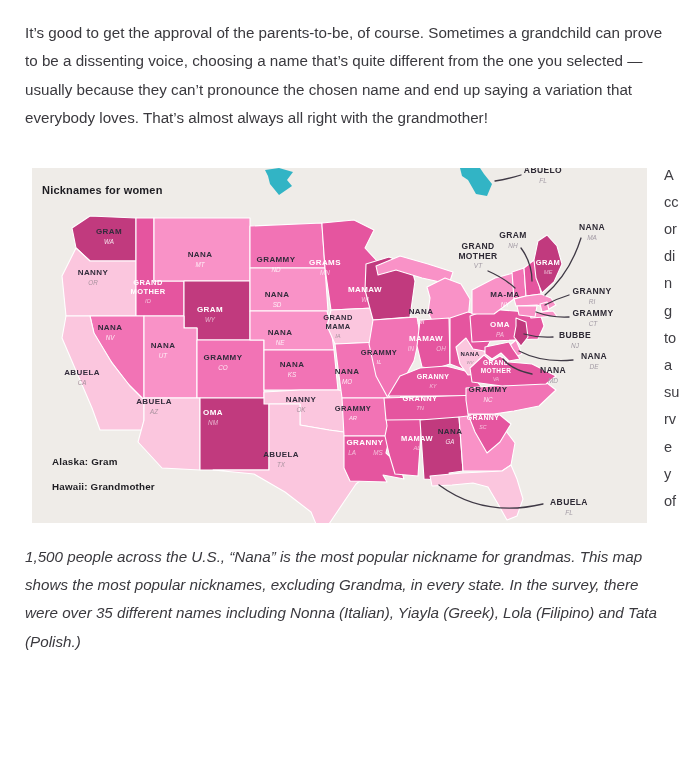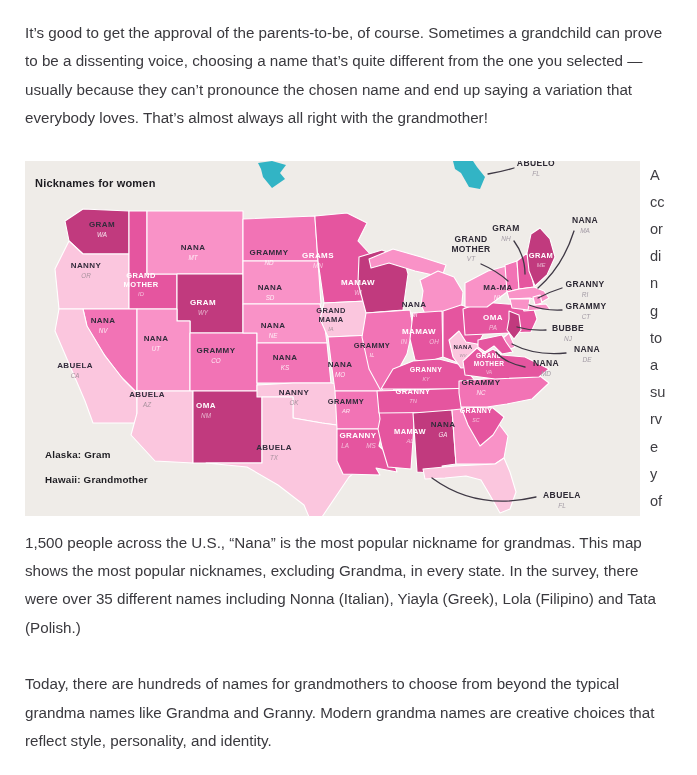--- a/index.html
+++ b/index.html
@@ -1,22 +1,22 @@
 <!DOCTYPE html>
 <html><head>
 <meta charset="utf-8">
 <style>
   html,body{margin:0;padding:0;background:#ffffff;}
   body{width:697px;font-family:"Liberation Sans",sans-serif;}
   .article{padding:19px 25px 28px 25px;color:#3a393e;font-size:15.2px;line-height:28.4px;}
   .para{margin:0 0 28px 0;}
-  .para-survey{margin:3px 0 0 0;}
+  .para-survey{margin:3px 0 0 0;font-style:italic;}
   .para-today{margin:28px 0 0 0;}
   .figure-row{display:flex;align-items:flex-start;margin:0 0 13px 0;}
-  .map-figure{margin:0;padding:0;flex:0 0 auto;}
+  .map-figure{margin:7px;padding:0;flex:0 0 auto;}
   #map-svg{width:615px;height:355px;display:block;}
   .wrap-col{width:47px;padding-left:10px;padding-top:1px;font-size:14.6px;line-height:27.2px;color:#3f3e43;}
   .wrap-line{height:27.2px;}
   
   text{font-family:"Liberation Sans",sans-serif;}
   .map-title{font-weight:bold;font-size:11px;fill:#1d1c21;letter-spacing:.2px;}
   .foot-note{font-weight:bold;font-size:9.8px;fill:#1e1d22;letter-spacing:.2px;}
   .st-name{font-weight:bold;letter-spacing:.4px;}
   .st-abbr{font-style:italic;}
   .ln-d{fill:#332c3c;}
@@ -311,14 +311,13 @@
         <div class="wrap-line">a</div>
         <div class="wrap-line">su</div>
         <div class="wrap-line">rv</div>
         <div class="wrap-line">e</div>
         <div class="wrap-line">y</div>
         <div class="wrap-line">of</div>
       </div>
   </div>
 
   <p class="para para-survey">1,500 people across the U.S., “Nana” is the most popular nickname for grandmas. This map shows the most popular nicknames, excluding Grandma, in every state. In the survey, there were over 35 different names including Nonna (Italian), Yiayla (Greek), Lola (Filipino) and Tata (Polish.)</p>
-  <p class="para para-today">Today, there are hundreds of names for grandmothers to choose from beyond the typical grandma names like Grandma and Granny. Modern grandma names are creative choices that reflect style, personality, and identity.</p>
 </article>
 
 </body></html>

